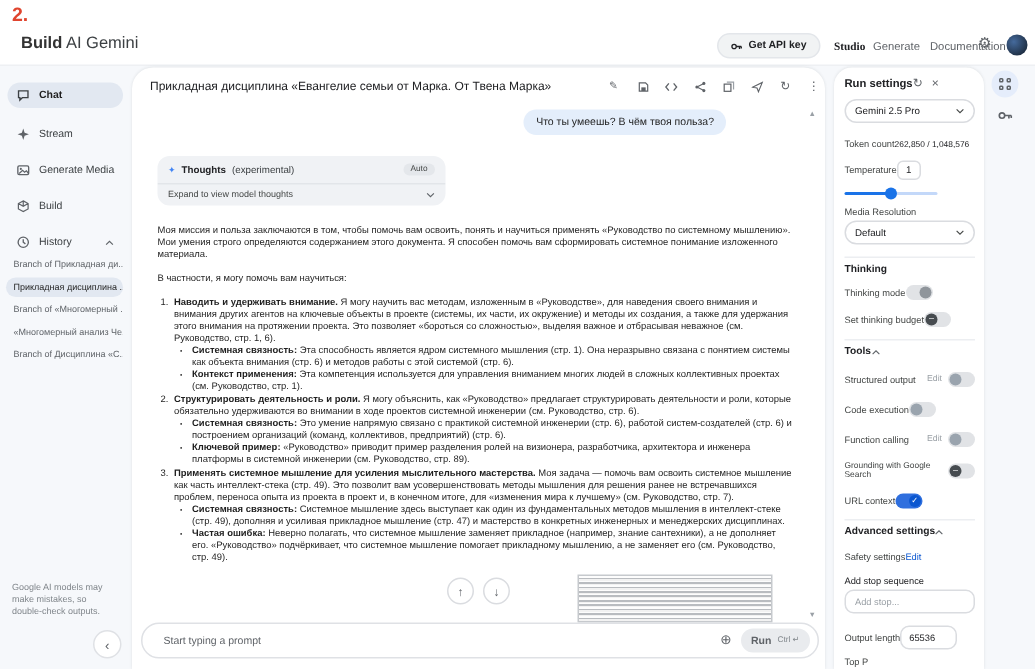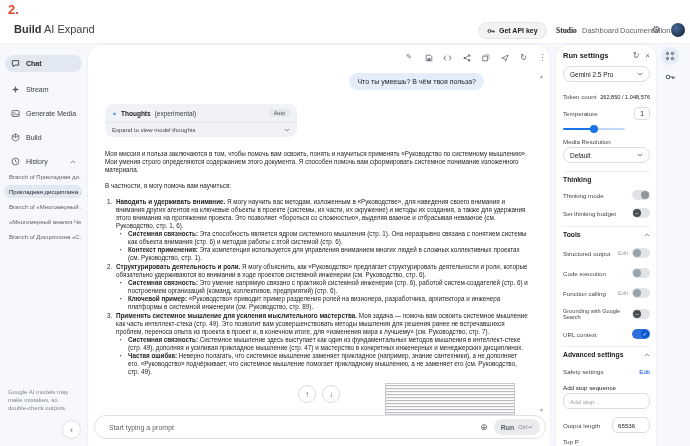--- a/index.html
+++ b/index.html
@@ -74,21 +74,21 @@
             border-radius:13px;display:flex;align-items:center;box-sizing:border-box;padding:0 5px 0 14px;}
   .composer .ph{font-size:7px;color:#5f6368;flex:1;}
   .pluscirc{font-size:9px;color:#5f6368;margin-right:6px;font-family:"DejaVu Sans",sans-serif;}
   .runbtn{height:16px;background:#e9ebee;border-radius:8px;display:flex;align-items:center;gap:4px;
           padding:0 7px;font-size:7px;font-weight:600;color:#5f6368;}
   .runbtn .sc{font-size:5.5px;font-weight:400;color:#80868b;}
 
   
   .panel{left:556px;top:45px;width:100px;height:401px;background:#fff;border-radius:12px 12px 0 0;
          box-shadow:0 0 2px rgba(60,64,67,.12);}
-  .prow{left:7px;width:87px;display:flex;justify-content:space-between;align-items:center;}
+  .prow{left:7px;width:87px;display:flex;align-items:center;}
   .plabel{font-size:6.2px;color:#444746;}
   .psec{font-size:6.8px;color:#202124;font-weight:600;}
   .pselect{left:7px;width:87px;height:16px;border:1px solid #dadce0;border-radius:8px;box-sizing:border-box;
            display:flex;align-items:center;justify-content:space-between;padding:0 6px;font-size:6.5px;color:#202124;}
   .pdivider{left:7px;width:87px;height:1px;background:#eceef1;}
   .tg{width:18px;height:10px;border-radius:5px;background:#e1e3e6;position:relative;flex:none;}
   .tg .knob{position:absolute;top:1px;left:1px;width:8px;height:8px;border-radius:50%;background:#9aa4ae;}
   .tg.right .knob{left:auto;right:1px;background:#8f959b;}
   .tg.dark .knob{background:#474c50;}
   .tg.dark .knob::after{content:"–";color:#fff;font-size:6px;line-height:8px;display:block;text-align:center;}
@@ -112,30 +112,30 @@
            display:flex;align-items:center;justify-content:center;}
   .grid4{display:grid;grid-template-columns:3px 3px;grid-gap:1.5px;}
   .grid4 span{width:3px;height:3px;border:1px solid #5f6368;border-radius:1px;box-sizing:border-box;}
 </style>
 </head>
 <body>
 
 <div class="abs annotation">2.</div>
 
 <div class="abs header">
-  <div class="abs logo"><b>Build</b> <span>AI Expand</span></div>
+  <div class="abs logo"><b>Build</b> <span>AI Gemini</span></div>
   <div class="abs apikey">
     <svg width="8" height="8" viewBox="0 0 10 10">
         <circle cx="3" cy="5" r="1.8" fill="none" stroke="#202124" stroke-width="1.1"></circle>
         <path d="M4.8 5 H9 M7.5 5 v2 M9 5 v1.6" stroke="#202124" stroke-width="1.1" fill="none"></path>
       </svg>
     <span>Get API key</span>
   </div>
   <div class="abs hnav sel" style="left:556px;">Studio</div>
-  <div class="abs hnav" style="left:582px;">Dashboard</div>
+  <div class="abs hnav" style="left:582px;">Generate</div>
   <div class="abs hnav" style="left:620px;display:flex;gap:2px;align-items:center;">
     <span>Documentation</span>
     <svg width="6" height="6" viewBox="0 0 10 10">
         <path d="M4 2 H2 V8.5 H8.5 V6.5 M5.5 1.5 h3 v3 M8.3 1.7 L4.6 5.4" fill="none" stroke="#5f6368" stroke-width="1"></path>
       </svg>
   </div>
   <div class="abs gear">⚙</div>
   <div class="abs avatar"></div>
 </div>
 
@@ -193,20 +193,21 @@
   <div class="abs hist" style="top:185px;">
       <span>Branch of Дисциплина «С...</span>
     </div>
 </div>
 <div class="abs sfoot">Google AI models may make mistakes, so double-check outputs.</div>
 <div class="abs collapse">
     <span>‹</span>
   </div>
 
 <div class="abs chatcard">
+  <div class="abs chattitle">Прикладная дисциплина «Евангелие семьи от Марка. От Твена Марка»</div>
   <span class="abs pencil" style="left:318px;top:8px;">✎</span>
 
   <div class="abs ticons" style="left:336px;">
     <span class="ti">
         <svg width="8" height="8" viewBox="0 0 10 10">
           <path d="M1.5 1.5 h5.2 l1.8 1.8 v5.2 h-7 z" fill="none" stroke="#5f6368" stroke-width="1"></path>
           <rect x="3.2" y="5.3" width="3.6" height="3" fill="#5f6368"></rect>
         </svg>
       </span>
     <span class="ti">

